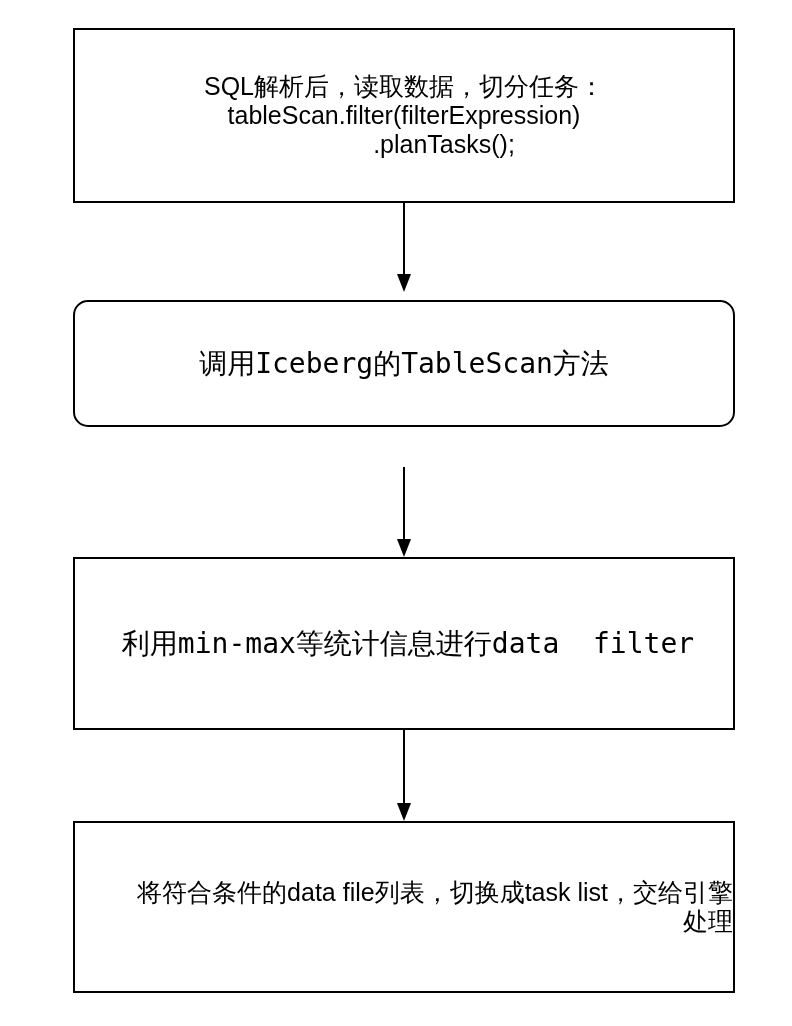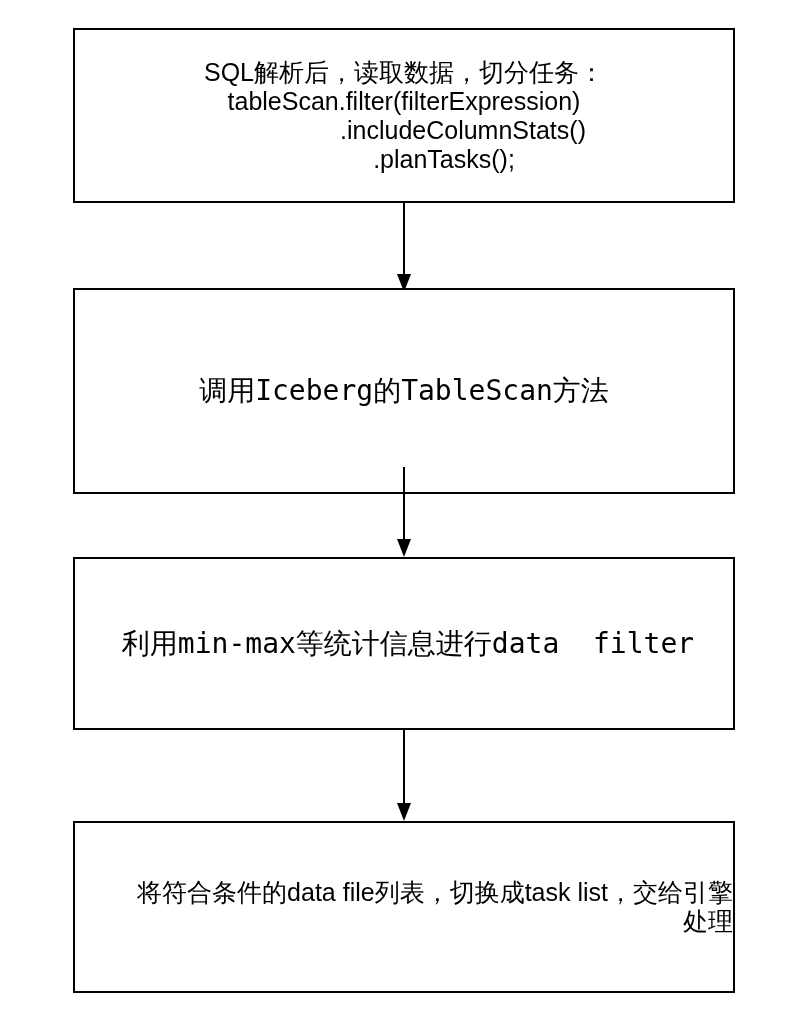--- a/index.html
+++ b/index.html
@@ -32,21 +32,21 @@
     white-space: pre-wrap;
     line-height: 29px;
   }
   .sans-node { font-size: 25px; }
   .mono-node {
     font-family: "DejaVu Sans Mono", "Liberation Mono", monospace;
     font-size: 28px;
   }
   .mono-node .node-line { line-height: 34px; }
   #node-1 { top: 28px;  height: 175px; }
-  #node-2 { top: 288px; height: 206px; }
+  #node-2 { top: 300px; height: 127px; border-radius: 15px; }
   #node-3 { top: 557px; height: 173px; padding-left: 8px; }
   #node-4 { top: 821px; height: 172px; text-align: right; }
   
   .indent-a { transform: translateX(59px); }
   .indent-b { transform: translateX(40px); }
   .arrow {
     position: absolute;
     left: 395px;
     width: 18px;
   }
@@ -56,21 +56,20 @@
   .arrow svg { display: block; width: 100%; height: 100%; }
 </style>
 </head>
 <body>
 
 <div class="stage">
 
   <div class="node sans-node" id="node-1">
     <div class="node-line">SQL解析后，读取数据，切分任务：</div>
     <div class="node-line">tableScan.filter(filterExpression)</div>
-    <div class="node-line indent-a">.includeColumnStats()</div>
     <div class="node-line indent-b">.planTasks();</div>
   </div>
 
   <div class="arrow" id="arrow-1">
     <svg viewBox="0 0 18 89" preserveAspectRatio="none">
       <line x1="9" y1="0" x2="9" y2="72" stroke="#000000" stroke-width="2"></line>
       <polygon points="2,71 16,71 9,89" fill="#000000"></polygon>
     </svg>
   </div>
 

